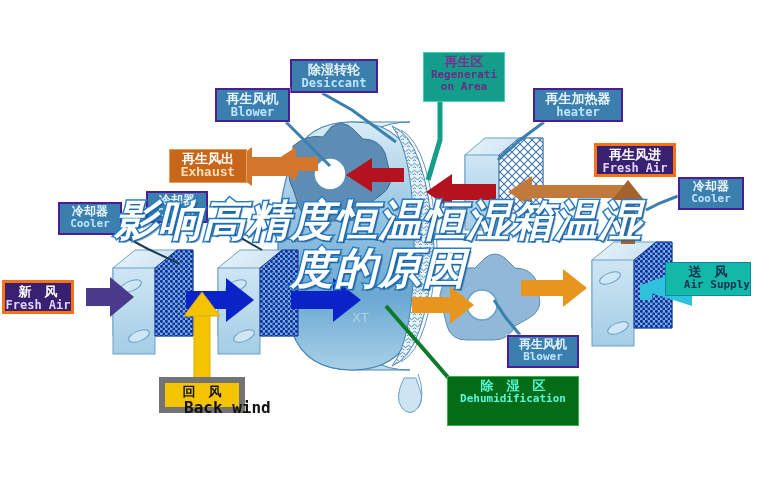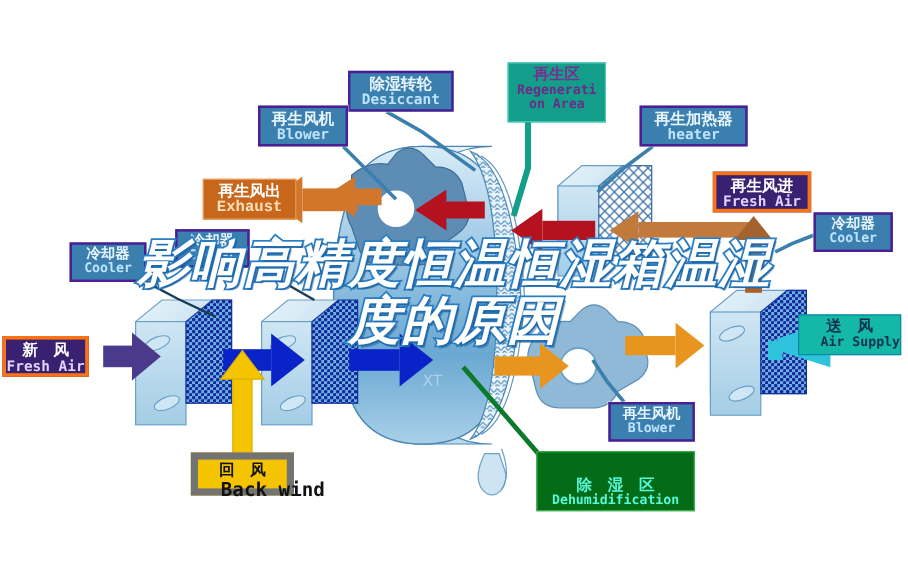--- a/index.html
+++ b/index.html
@@ -294,21 +294,21 @@
   <div class="lbl lbl-yellow" style="left:159px;top:377px;width:86px;height:36px;padding-top:2px;">
     <span class="cn" style="font-size:13px;">回　风</span>
     <span class="en" style="font-size:16px;padding-left:19px;">Back wind</span>
   </div>
 
   <div class="lbl lbl-blue" style="left:507px;top:335px;width:72px;height:33px;padding-top:1px;">
     <span class="cn" style="font-size:12px;">再生风机</span>
     <span class="en" style="font-size:11px;">Blower</span>
   </div>
 
-  <div class="lbl lbl-green" style="left:447px;top:376px;width:132px;height:50px;padding-top:20px;">
+  <div class="lbl lbl-green" style="left:447px;top:376px;width:132px;height:50px;padding-top:2px;">
     <span class="cn" style="font-size:13px;">除　湿　区</span>
     <span class="en" style="font-size:11px;">Dehumidification</span>
   </div>
 
   <div class="lbl lbl-cyan" style="left:665px;top:262px;width:86px;height:34px;padding-top:2px;">
     <span class="cn" style="font-size:13px;">送　风</span>
     <span class="en" style="font-size:11px;text-align:right;">Air Supply</span>
   </div>
 
   <div id="headline">

